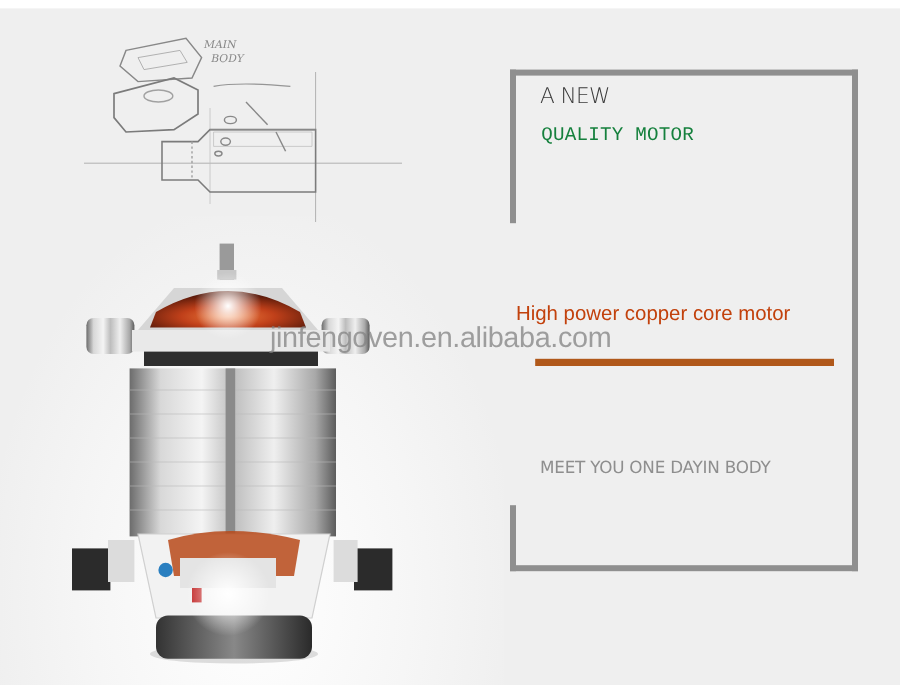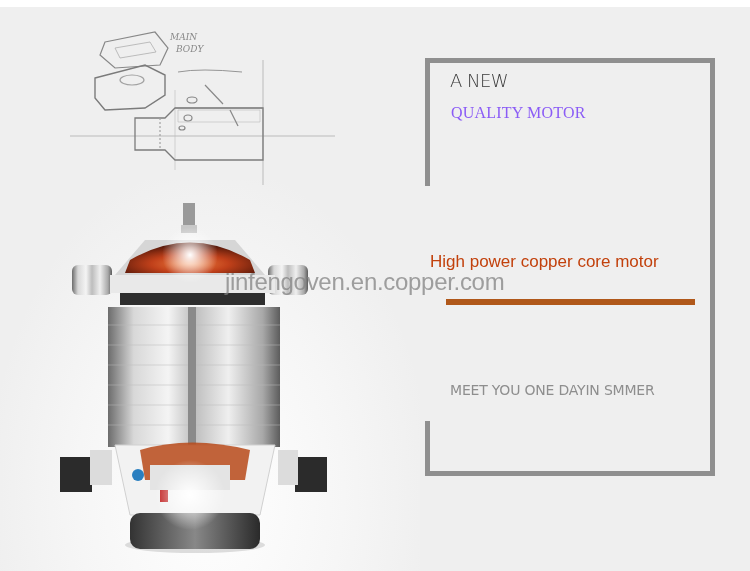--- a/index.html
+++ b/index.html
@@ -42,22 +42,22 @@
     .frame-left-bottom {
       position: absolute; left: 425px; top: 421px; width: 5px; height: 55px; background: #8f8f8f;
     }
     .headline {
       position: absolute; left: 450px; top: 70px;
       font-family: "DejaVu Sans", sans-serif;
       font-size: 18px; color: #3a3a3a; letter-spacing: -0.5px; font-weight: 300;
     }
     .subheadline {
       position: absolute; left: 451px; top: 104px;
-      font-family: Liberation Serif, serif;
-      font-size: 16px; color: #8b5cf6; letter-spacing: 0.2px;
+      font-family: Liberation Mono, monospace;
+      font-size: 16px; color: #15803d; letter-spacing: 0.2px;
     }
     .feature {
       position: absolute; left: 430px; top: 252px;
       font-family: "Liberation Sans", sans-serif;
       font-size: 17px; color: #c2410c;
     }
     .accent-bar {
       position: absolute; left: 446px; top: 299px; width: 249px; height: 6px;
       background: #b0581a;
     }
@@ -179,15 +179,15 @@
 <div class="frame-top"></div>
 <div class="frame-right"></div>
 <div class="frame-bottom"></div>
 <div class="frame-left-top"></div>
 <div class="frame-left-bottom"></div>
 
 <div class="headline">A NEW</div>
 <div class="subheadline">QUALITY MOTOR</div>
 <div class="feature">High power copper core motor</div>
 <div class="accent-bar"></div>
-<div class="tagline">MEET YOU ONE DAYIN SMMER</div>
+<div class="tagline">MEET YOU ONE DAYIN BODY</div>
 
-<div class="watermark">jinfengoven.en.copper.com</div>
+<div class="watermark">jinfengoven.en.alibaba.com</div>
 
 </body></html>

